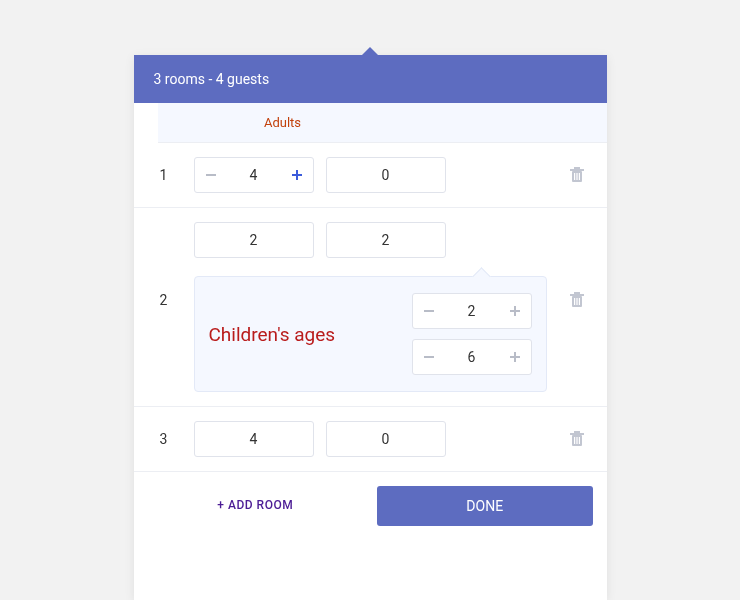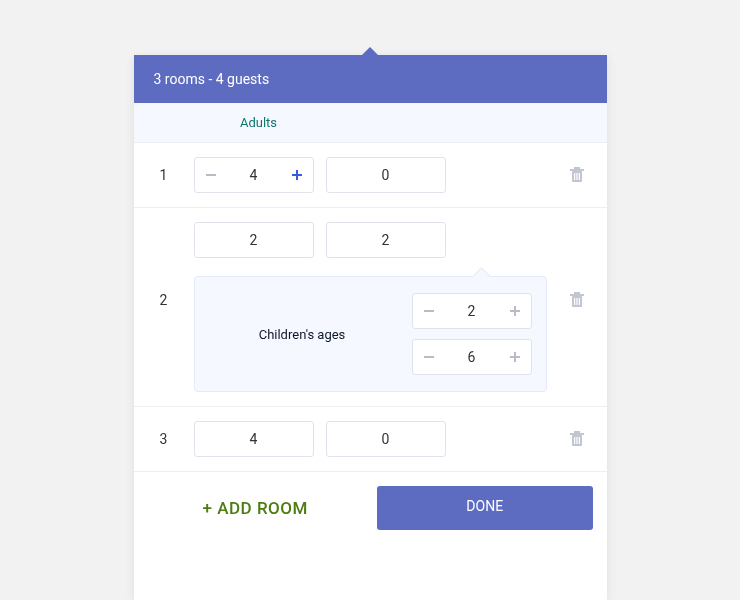--- a/index.html
+++ b/index.html
@@ -35,21 +35,22 @@
     border-right: 10px solid transparent;
     border-bottom: 10px solid #5d6cc0;
   }
   .col-headers {
     display: flex;
     align-items: center;
     padding: 12px 0;
     background: #f5f8ff;
     border-bottom: 1px solid #eceef3;
     font-size: 13px;
-    color: #0f766e;
+    color: #c2410c;
+    margin-left: 24px;
   }
   .col-index { width: 60px; }
   .col-field { width: 130px; text-align: center; }
   .col-trash { width: 60px; }
   .room-row {
     border-bottom: 1px solid #eceef3;
     padding: 14px 0;
     display: flex;
     align-items: flex-start;
   }
@@ -119,40 +120,39 @@
     top: -7px;
     right: 58px;
     width: 12px;
     height: 12px;
     background: #f5f8ff;
     border-left: 1px solid #e3e9f7;
     border-top: 1px solid #e3e9f7;
     transform: rotate(45deg);
   }
   .ages-label {
-    font-size: 13px;
-    color: #0f172a;
+    font-size: 19px;
+    color: #b91c1c;
     flex: 1;
-    text-align: center;
   }
   .ages-steppers {
     display: flex;
     flex-direction: column;
     gap: 10px;
   }
   .footer {
     display: flex;
     padding: 14px;
     gap: 14px;
   }
   .add-room-btn {
     flex: 1;
     text-align: center;
-    color: #4d7c0f;
-    font-size: 17px;
+    color: #4c1d95;
+    font-size: 12px;
     font-weight: 500;
     letter-spacing: 0.5px;
     padding: 12px 0;
     cursor: pointer;
   }
   .done-btn {
     flex: 1;
     background: #5d6cc0;
     color: #fff;
     text-align: center;

